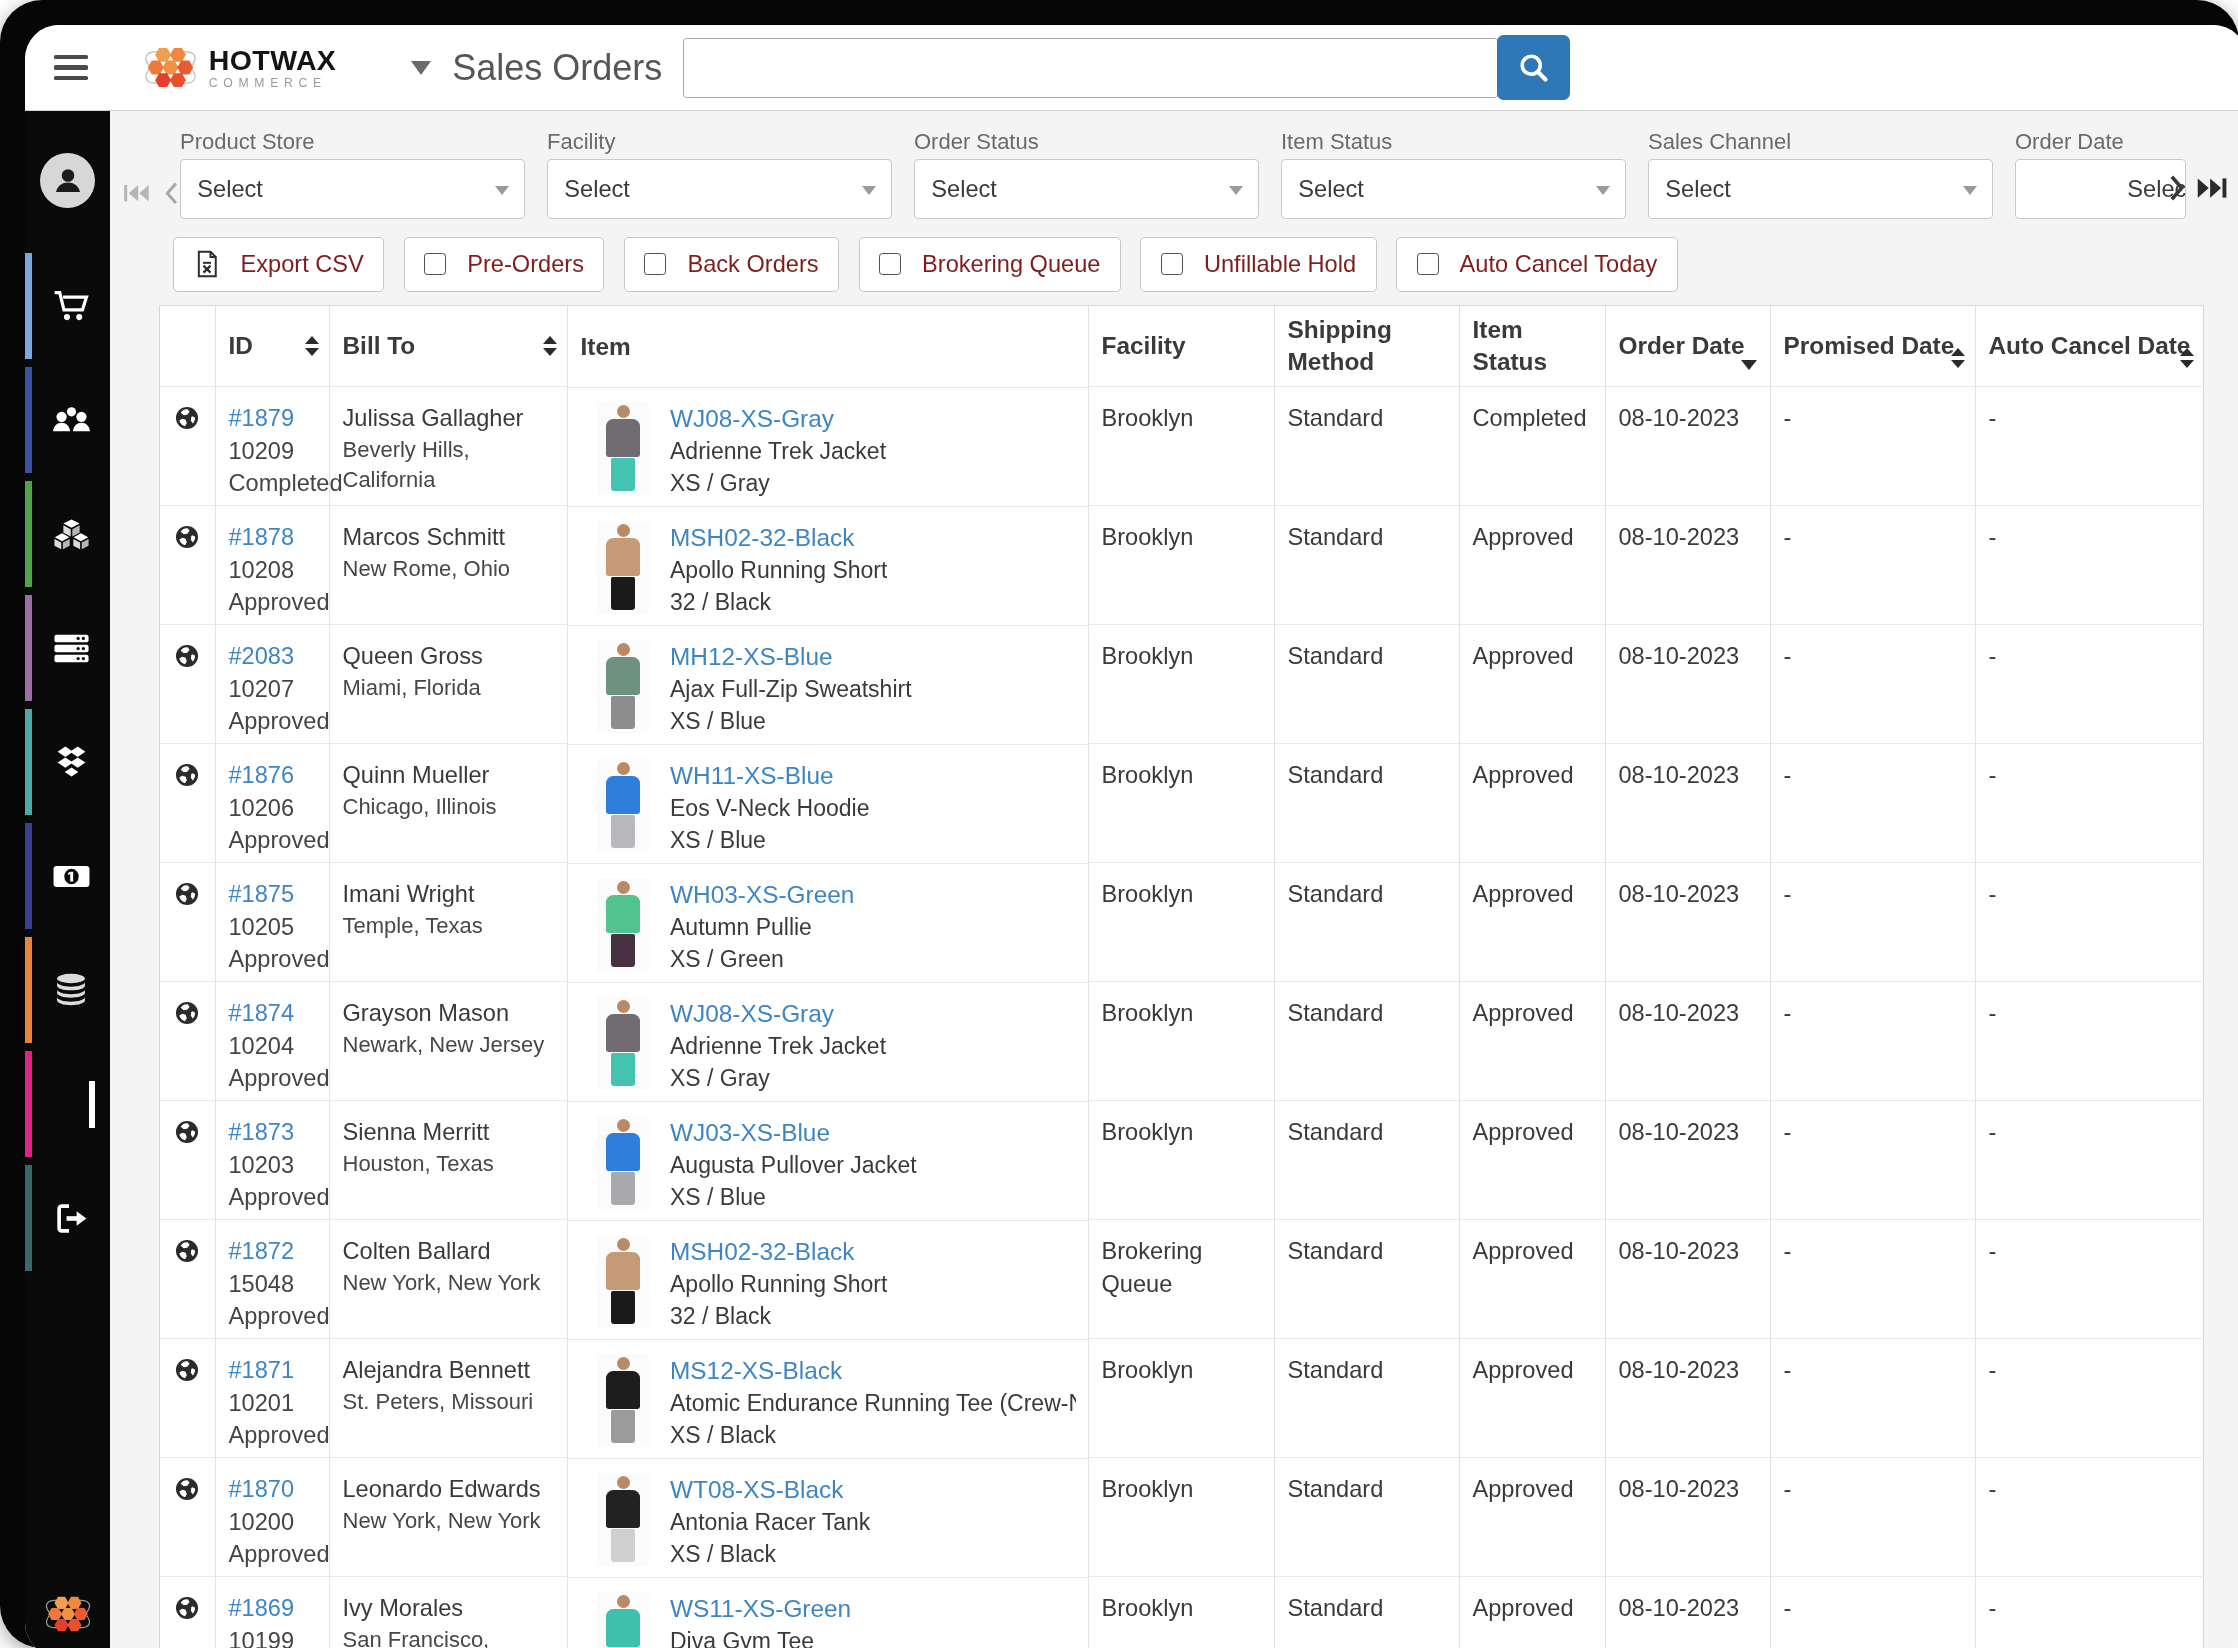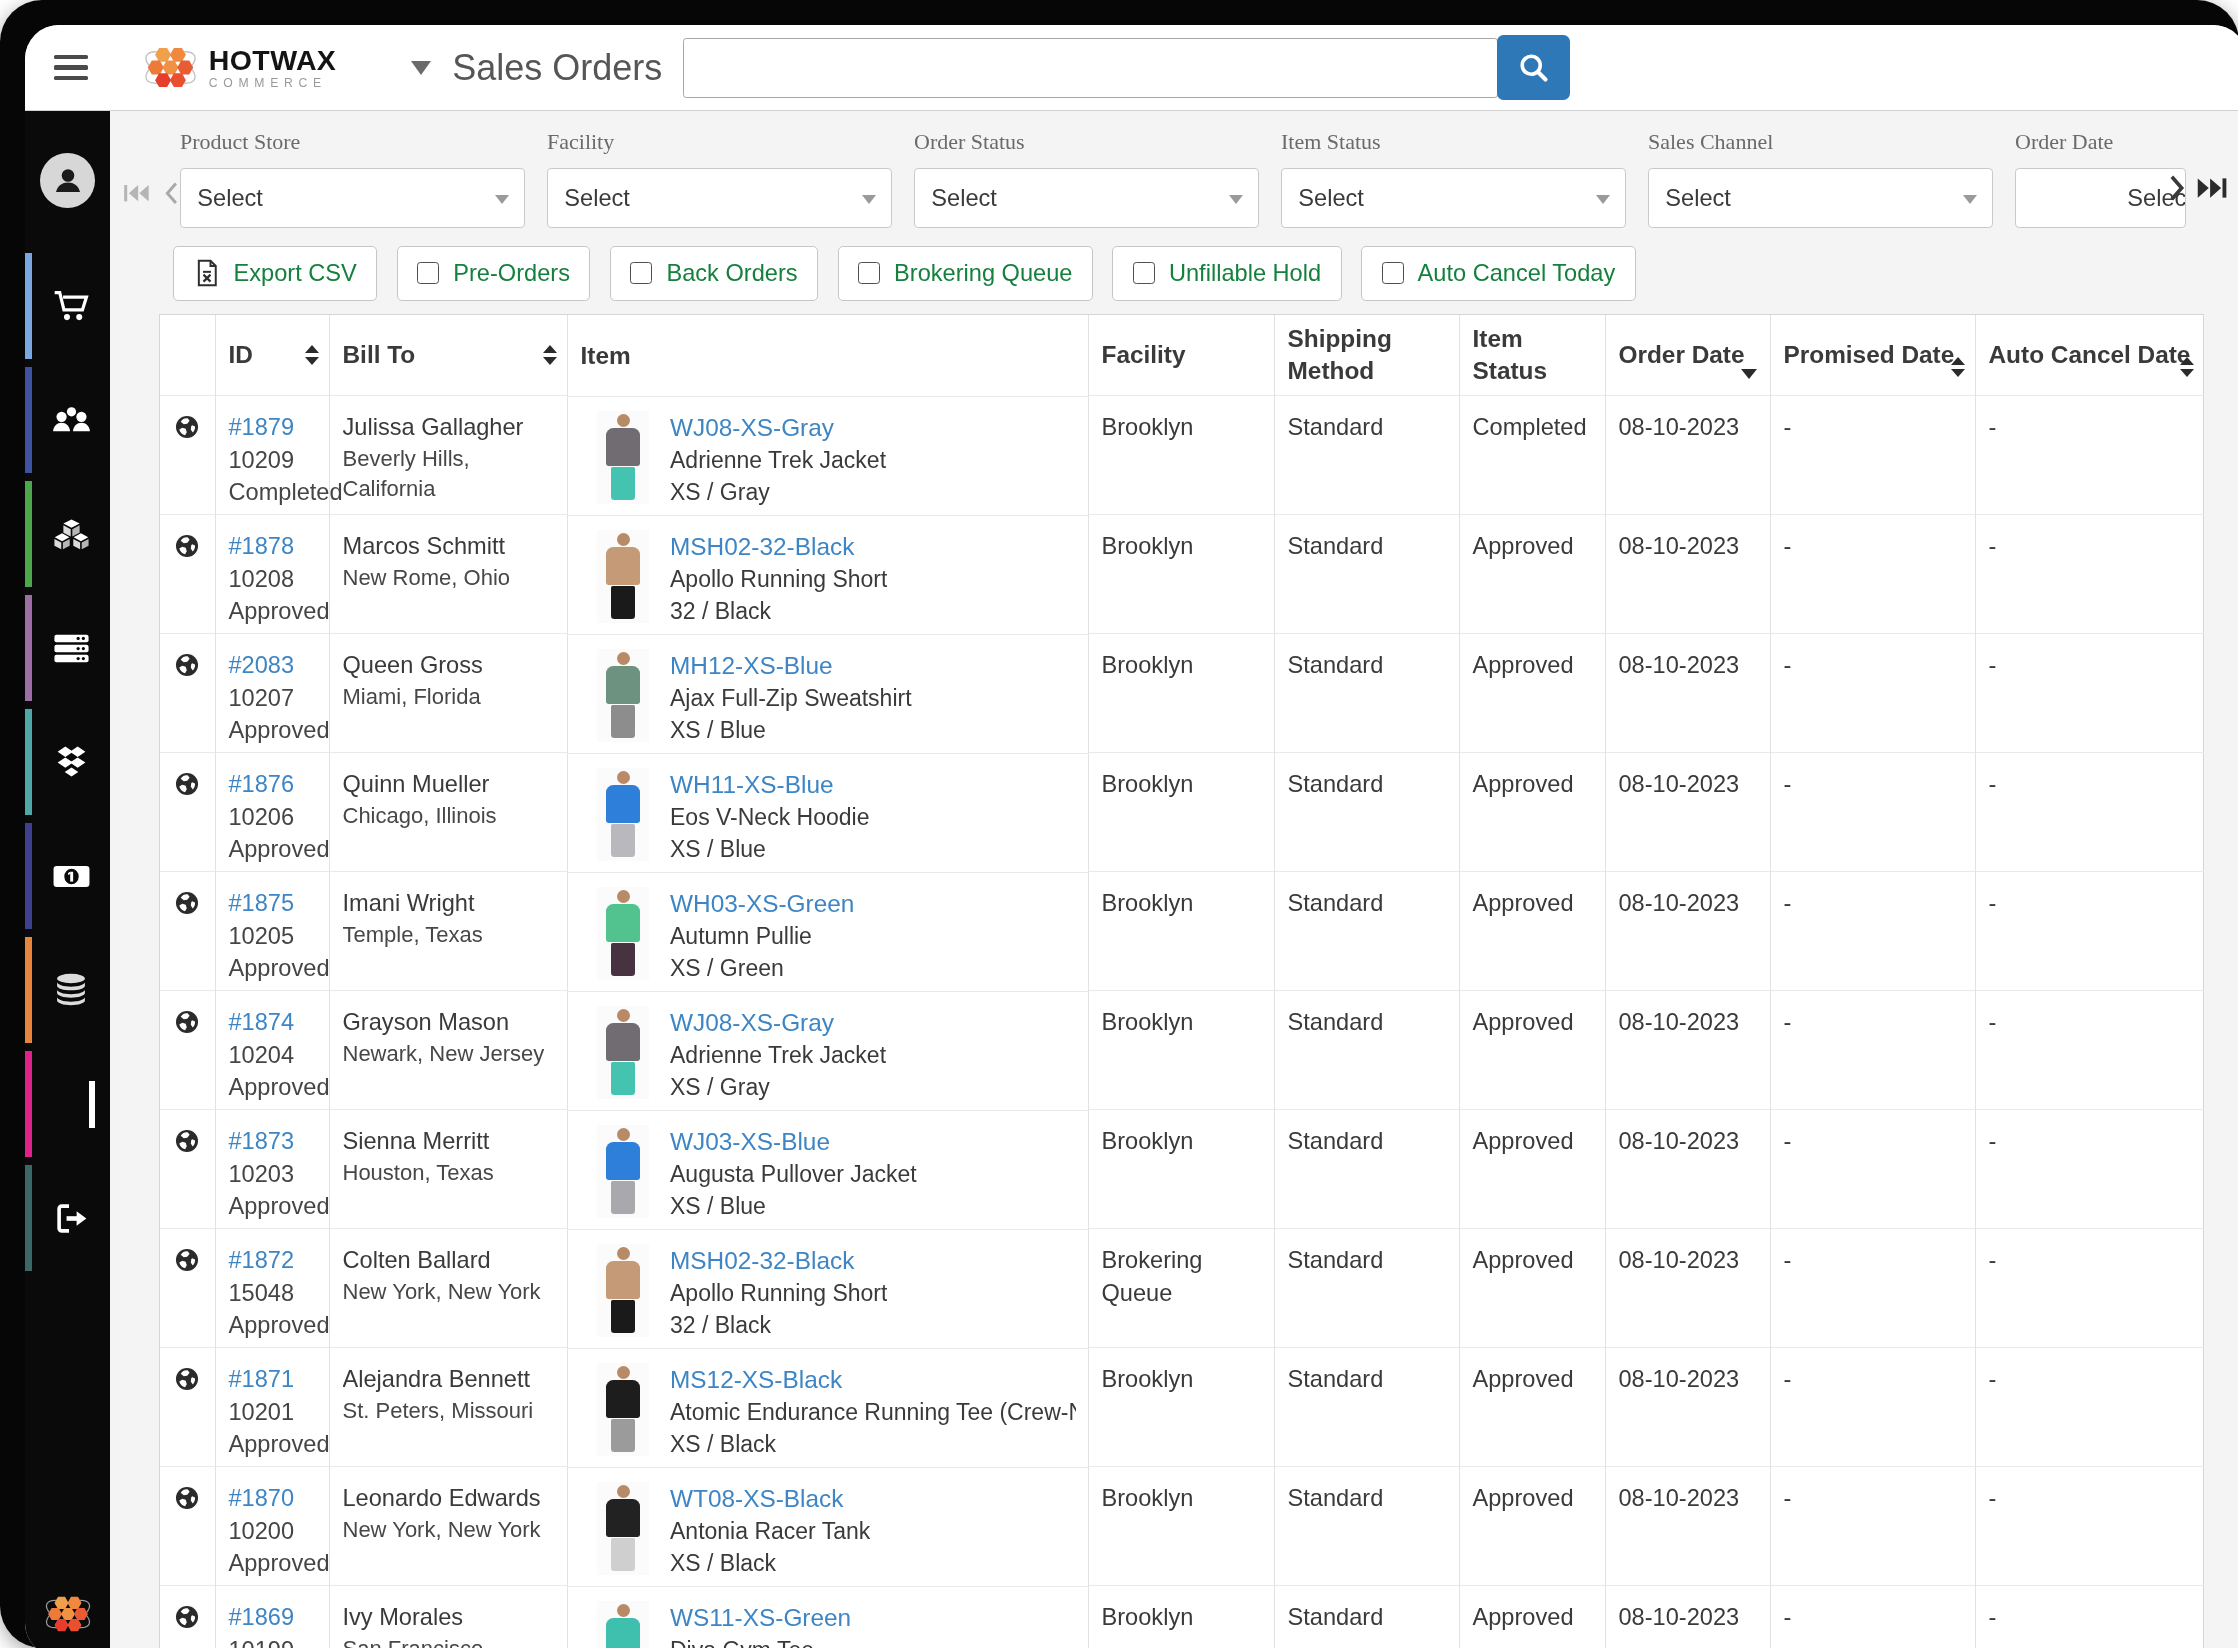--- a/index.html
+++ b/index.html
@@ -39,37 +39,37 @@
   .side-item .strip { position:absolute; left:0; top:4.1px; bottom:4.1px; width:7.3px; background:var(--strip,#444); }
   .side-item .glyph { margin-left:7.3px; display:flex; align-items:center; justify-content:center; }
   .side-logo { position:absolute; bottom:13px; left:50%; transform:translateX(-50%); }
 
   
   .main { position:relative; flex:1; background:#f4f4f4; overflow:hidden; }
 
   
   .filter-bar { position:relative; padding:18px 0 16.3px 70px; }
   .filters { display:flex; gap:22px; overflow:hidden; width:2009px; }
-  .filter label { display:block; font-size:22px; color:#6a6a6a; margin-bottom:13px;font-family:Liberation Serif, serif; }
+  .filter label { display:block; font-size:22px; color:#6a6a6a; margin-bottom:4px; }
   .select { width:345px; height:60px; background:#fff; border:0.8px solid #c9c9c9; border-radius:4.1px;
             display:flex; align-items:center; padding:0 16.3px; cursor:pointer; position:relative; overflow:hidden; }
   .select .sel-text { font-size:23.6px; color:#3a3a3a; white-space:nowrap; }
   .select .sel-caret { position:absolute; right:14.6px; top:50%; margin-top:-3.3px; width:0; height:0;
             border-left:7.3px solid transparent; border-right:7.3px solid transparent; border-top:9px solid #9a9a9a; }
   .filter:last-child .select { width:171px; }
   .filter:last-child .sel-text { margin-left:95px; }
   .filter:last-child .sel-caret { display:none; }
   .pag-left { position:absolute; left:13px; top:70px; display:flex; align-items:center; gap:11.4px; }
   .pag-right { position:absolute; right:19.5px; top:63px; display:flex; align-items:center; gap:8.1px; }
   .pag-btn { cursor:pointer; display:flex; align-items:center; }
 
   
   .toolbar { display:flex; gap:19.5px; padding-left:63px; margin-top:1.6px; }
   .tbtn { height:55px; background:#fff; border:0.8px solid #c6c6c6; border-radius:4.9px; padding:0 19.5px;
-          display:flex; align-items:center; gap:14px; font-size:23.6px; color:#15803d; cursor:pointer; white-space:nowrap; }
+          display:flex; align-items:center; gap:21px; font-size:23.6px; color:#7f1d1d; cursor:pointer; white-space:nowrap; }
   .cbox { width:22px; height:22px; border:1.6px solid #4f4f4f; border-radius:3.3px; background:#fff; }
 
   
   .table-wrap { margin:13px 0 0 49px; width:2045px; background:#fff; border:0.8px solid #d6d6d6; }
   table { width:100%; border-collapse:collapse; table-layout:fixed; }
   th, td { border-left:0.8px solid #e2e2e2; text-align:left; }
   th:first-child, td:first-child { border-left:none; }
   thead th { height:81px; font-size:24.4px; font-weight:700; color:#3a3a3a; padding:0 11.4px 0 13px;
              vertical-align:middle; position:relative; line-height:1.3; }
   tbody td { height:119px; vertical-align:top; padding:14.6px 11.4px 0 13px; font-size:23.6px; color:#3a3a3a;

